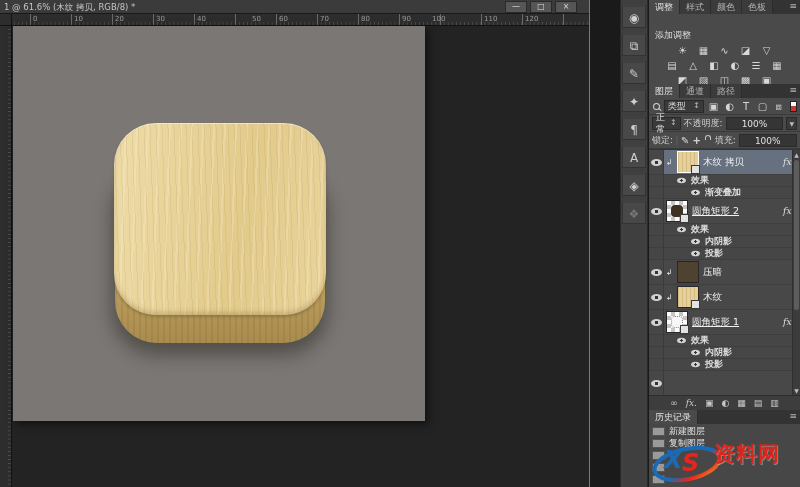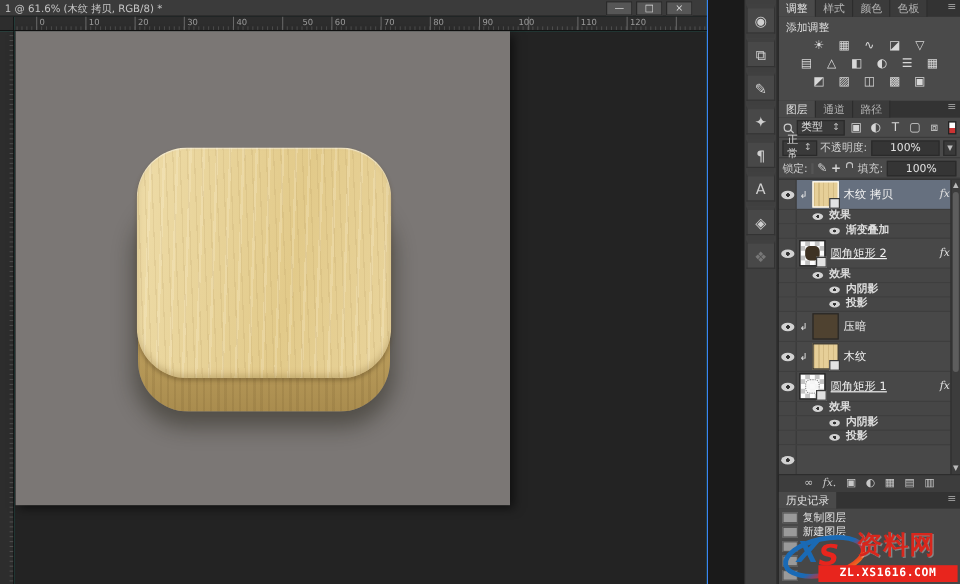--- a/index.html
+++ b/index.html
@@ -47,21 +47,21 @@
   .dockcell.dim { color:#777; }
 
   
   #panels { position:absolute; left:649px; top:0; width:151px; height:487px; background:#474747; }
   .tabsrow { height:14px; background:#333; display:flex; align-items:stretch; position:relative; }
   .tab { padding:1px 6px 0; font-size:9px; color:#b5b5b5; background:#3b3b3b; border-right:1px solid #2c2c2c; white-space:nowrap; }
   .tab.active { background:#4a4a4a; color:#e2e2e2;font-family:Liberation Mono, monospace; }
   .pmenu { position:absolute; right:3px; top:1px; font-size:9px; color:#b5b5b5; }
 
   
-  #adjbody { height:70px; background:#4a4a4a; padding:2px 4px; }
+  #adjbody { height:70px; background:#4a4a4a; padding:14px 4px; }
   #adjtitle { font-size:9px; color:#dedede; margin:1px 0 2px 2px; }
   .adjrow { display:flex; justify-content:center; gap:4px; margin-bottom:1px; }
   .adjico { width:17px; height:14px; color:#d8d8d8; font-size:10px; line-height:14px; text-align:center; }
 
   
   .hdrrow { height:17px; background:#4a4a4a; border-bottom:1px solid #3a3a3a; display:flex; align-items:center; padding:0 3px; gap:3px; }
   .lbl { font-size:9px; color:#cfcfcf; white-space:nowrap; }
   .dd { background:#3a3a3a; border:1px solid #2a2a2a; color:#e0e0e0; font-size:9px; padding:0 3px; height:13px; line-height:12px; display:flex; align-items:center; justify-content:space-between; }
   .updn { font-size:8px; color:#bbb; margin-left:3px; }
   .valbox { background:#353535; border:1px solid #2a2a2a; color:#e0e0e0; font-size:9px; height:13px; line-height:12px; padding:0 15px; }
@@ -404,25 +404,25 @@
     <span class="tbico">▥</span>
   </div>
 
   <div class="tabsrow">
     <span class="tab active">历史记录</span>
     <span class="pmenu">≡</span>
   </div>
   <div id="histbody">
     <div class="hrow">
       <span class="hicon"></span>
-      <span class="htext">复制图层</span>
+      <span class="htext">新建图层</span>
     </div>
     <div class="hrow">
       <span class="hicon"></span>
-      <span class="htext">新建图层</span>
+      <span class="htext">复制图层</span>
     </div>
     <div class="hrow">
         <span class="hicon"></span>
       </div>
     <div class="hrow">
         <span class="hicon"></span>
       </div>
     <div class="hrow">
         <span class="hicon"></span>
       </div>
@@ -437,14 +437,13 @@
         <stop offset="0.55" stop-color="#1a6ab5"></stop>
         <stop offset="0.75" stop-color="#e8251d"></stop>
         <stop offset="1" stop-color="#f5a623"></stop>
       </linearGradient>
     </defs>
     <ellipse cx="37" cy="21" rx="33" ry="15" fill="none" stroke="url(#wmg)" stroke-width="4" transform="rotate(-12 37 21)"></ellipse>
   </svg>
   <span id="wmx">X</span>
   <span id="wms">S</span>
   <span id="wmsite">资料网</span>
-  <span id="wmurl">ZL.XS1616.COM</span>
 </div>
 
 </body></html>

